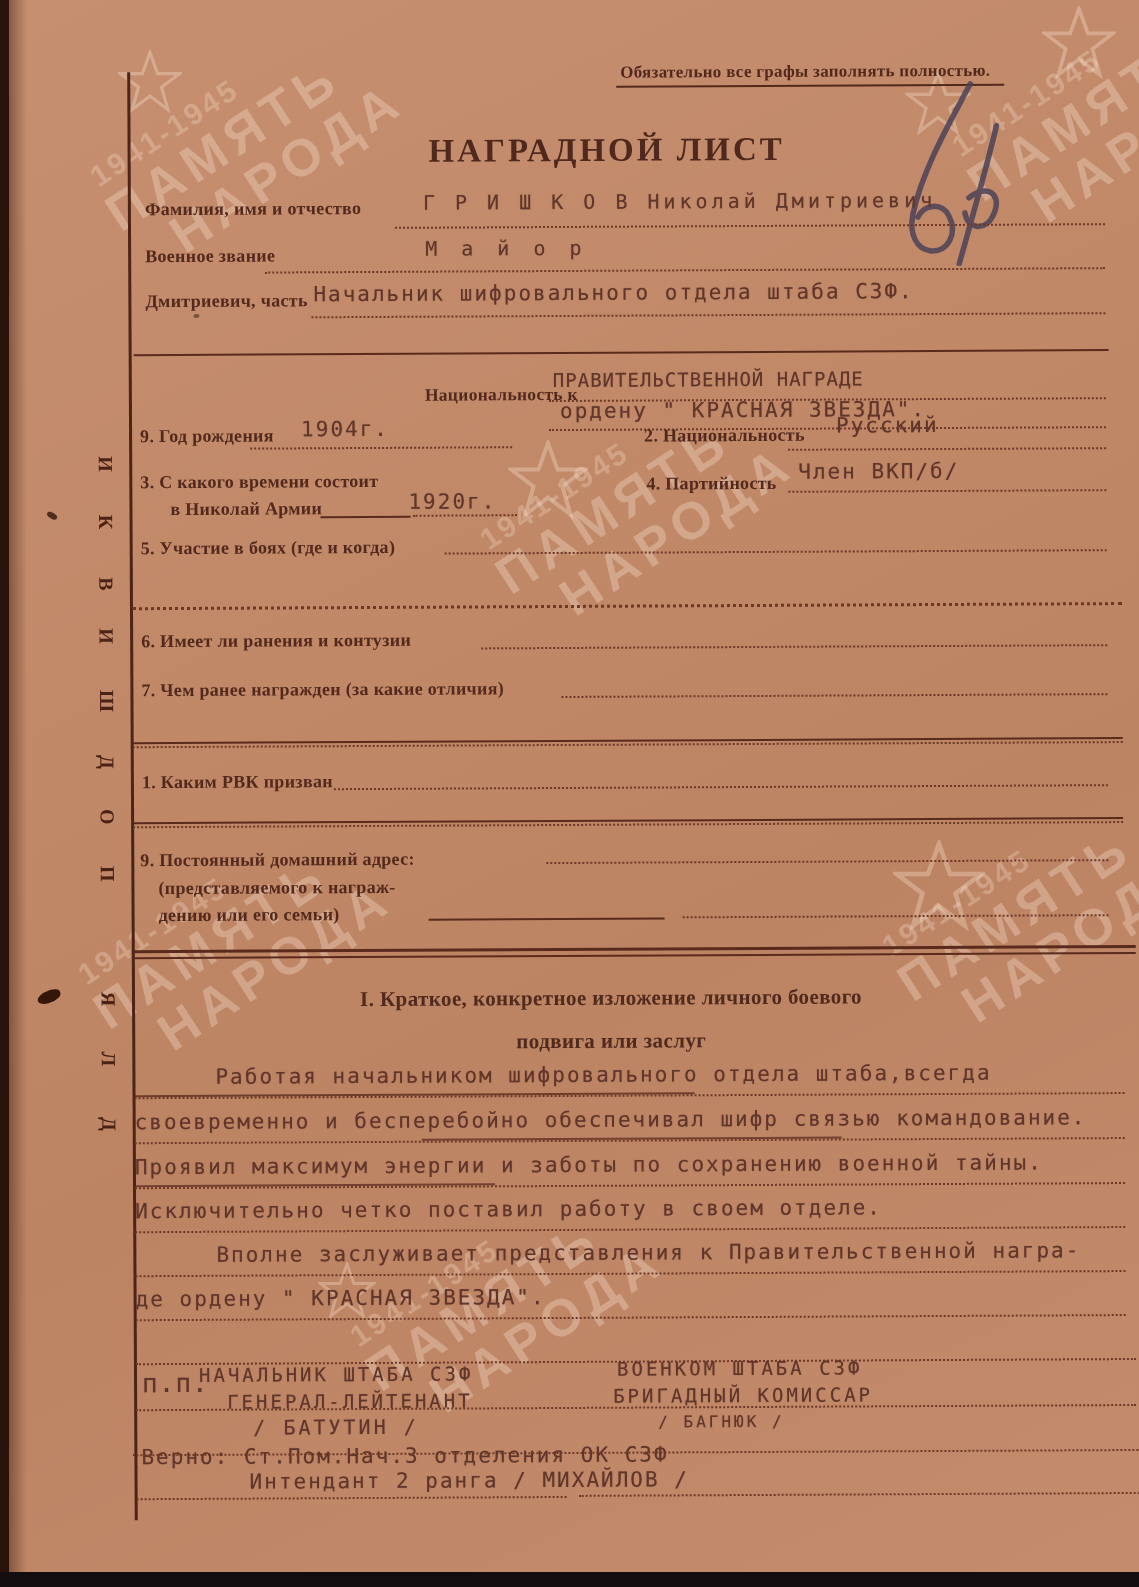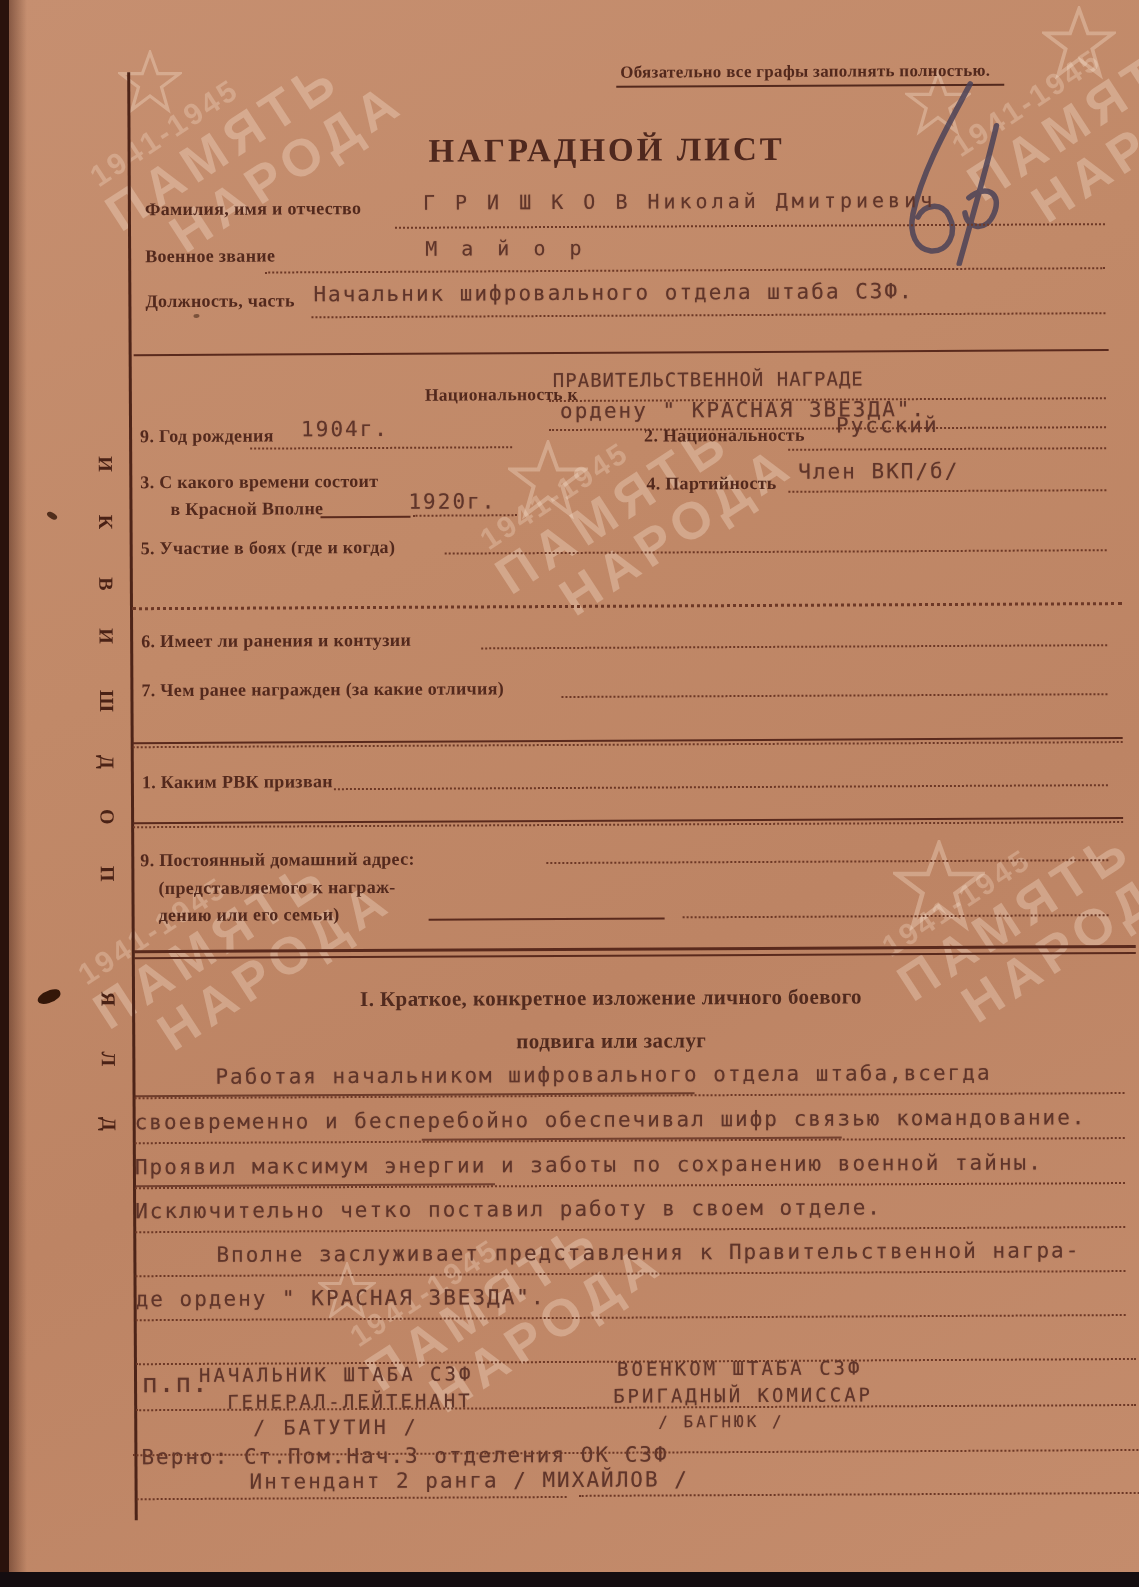--- a/index.html
+++ b/index.html
@@ -126,41 +126,41 @@
     </div>
 
     <div class="lbl" style="left:148px;top:197px;">Фамилия, имя и отчество</div>
     <div class="typed" style="left:426px;top:190px;letter-spacing:4px;font-size:20px;">Г Р И Ш К О В  Николай Дмитриевич</div>
     <div class="rule" style="left:398px;top:226px;width:710px;"></div>
 
     <div class="lbl" style="left:148px;top:244px;">Военное звание</div>
     <div class="typed" style="left:428px;top:236px;letter-spacing:6px;font-size:20px;">М а й о р</div>
     <div class="rule" style="left:268px;top:270px;width:840px;"></div>
 
-    <div class="lbl" style="left:148px;top:289px;">Должность, часть</div>
+    <div class="lbl" style="left:148px;top:289px;">Дмитриевич, часть</div>
     <div class="typed big" style="left:316px;top:281px;">Начальник шифровального отдела штаба СЗФ.</div>
     <div class="rule" style="left:314px;top:315px;width:794px;"></div>
 
     <div class="srule" style="left:136px;top:352px;width:975px;"></div>
 
     <div class="lbl" style="left:427px;top:384px;font-size:17.5px;">Национальность к</div>
     <div class="typed" style="left:555px;top:369px;">ПРАВИТЕЛЬСТВЕННОЙ НАГРАДЕ</div>
     <div class="rule" style="left:551px;top:400px;width:557px;"></div>
     <div class="typed big" style="left:562px;top:399px;">ордену " КРАСНАЯ ЗВЕЗДА".</div>
     <div class="rule" style="left:551px;top:429px;width:557px;"></div>
 
     <div class="lbl" style="left:142px;top:424px;">9. Год рождения</div>
     <div class="typed big" style="left:303px;top:416px;">1904г.</div>
     <div class="rule" style="left:252px;top:446px;width:262px;"></div>
     <div class="lbl" style="left:646px;top:426px;">2. Национальность</div>
     <div class="typed big" style="left:838px;top:415px;">Русский</div>
     <div class="rule" style="left:790px;top:450px;width:318px;"></div>
 
     <div class="lbl" style="left:142px;top:470px;">3. С какого времени состоит</div>
-    <div class="lbl" style="left:172px;top:497px;">в Красной Вполне</div>
+    <div class="lbl" style="left:172px;top:497px;">в Николай Армии</div>
     <div class="typed big" style="left:410px;top:489px;">1920г.</div>
     <div class="srule" style="left:322px;top:515px;width:90px;"></div>
     <div class="rule" style="left:414px;top:514px;width:104px;"></div>
     <div class="lbl" style="left:648px;top:474px;">4. Партийность</div>
     <div class="typed big" style="left:800px;top:461px;">Член ВКП/б/</div>
     <div class="rule" style="left:790px;top:492px;width:318px;"></div>
 
     <div class="lbl" style="left:142px;top:536px;">5. Участие в боях (где и когда)</div>
     <div class="rule" style="left:446px;top:552px;width:662px;"></div>
 

